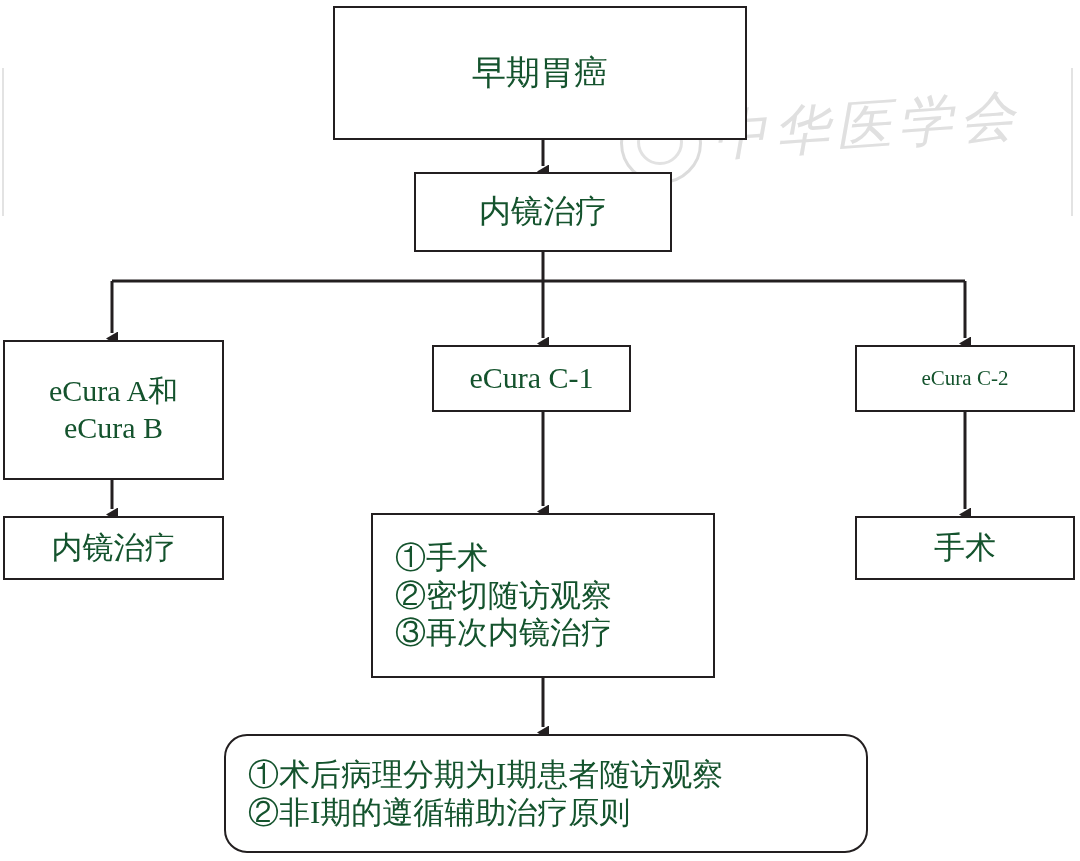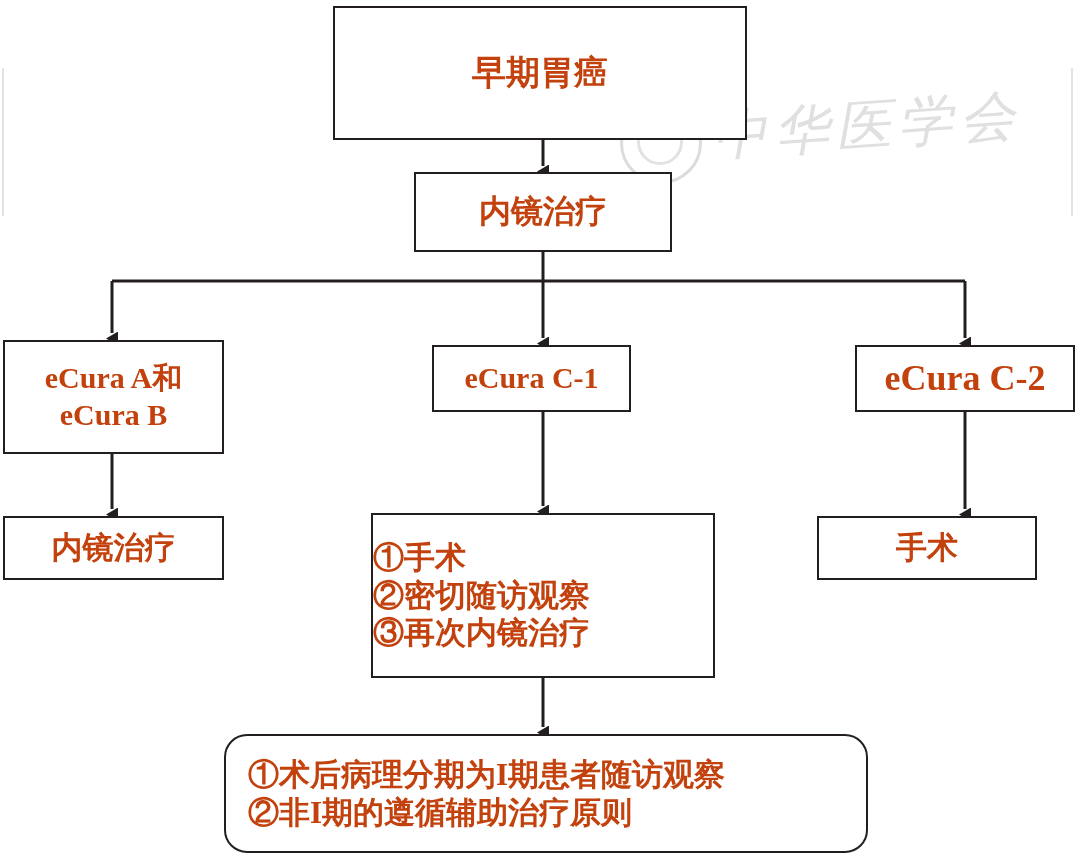--- a/index.html
+++ b/index.html
@@ -27,66 +27,66 @@
     box-sizing: border-box;
     background: #ffffff;
     border: 2px solid #231f20;
     display: flex;
     flex-direction: column;
     justify-content: center;
     z-index: 3;
   }
   .node-text {
     font-family: "Liberation Serif", "DejaVu Serif", serif;
-    color: #c2410c;
+    color: #14532d;
     line-height: 1.22;
     white-space: nowrap;
-    font-weight: bold;
   }
   .center-text { text-align: center; }
   .left-text   { text-align: left; }
 
   
   #node-early-gastric-cancer {
     left: 333px; top: 6px; width: 414px; height: 134px;
   }
   #node-early-gastric-cancer .node-text { font-size: 34px; }
 
   #node-endoscopic-treatment {
     left: 414px; top: 172px; width: 258px; height: 80px;
   }
   #node-endoscopic-treatment .node-text { font-size: 32px; }
 
   #node-ecura-ab {
-    left: 3px; top: 340px; width: 221px; height: 114px;
+    left: 3px; top: 340px; width: 221px; height: 140px;
   }
   #node-ecura-ab .node-text { font-size: 30px; }
 
   #node-ecura-c1 {
     left: 432px; top: 345px; width: 199px; height: 67px;
   }
   #node-ecura-c1 .node-text { font-size: 30px; }
 
   #node-ecura-c2 {
     left: 855px; top: 345px; width: 220px; height: 67px;
   }
-  #node-ecura-c2 .node-text { font-size: 36px; }
+  #node-ecura-c2 .node-text { font-size: 21px; }
 
   #node-followup {
     left: 3px; top: 516px; width: 221px; height: 64px;
   }
   #node-followup .node-text { font-size: 31px; }
 
   #node-surgery-right {
-    left: 817px; top: 516px; width: 220px; height: 64px;
+    left: 855px; top: 516px; width: 220px; height: 64px;
   }
   #node-surgery-right .node-text { font-size: 31px; }
 
   #node-c1-options {
     left: 371px; top: 513px; width: 344px; height: 165px;
+    padding-left: 22px;
   }
   #node-c1-options .node-text { font-size: 31px; }
 
   #node-postop {
     left: 224px; top: 734px; width: 644px; height: 119px;
     padding-left: 22px;
     border-radius: 23px;
   }
   #node-postop .node-text { font-size: 31px; }
 

